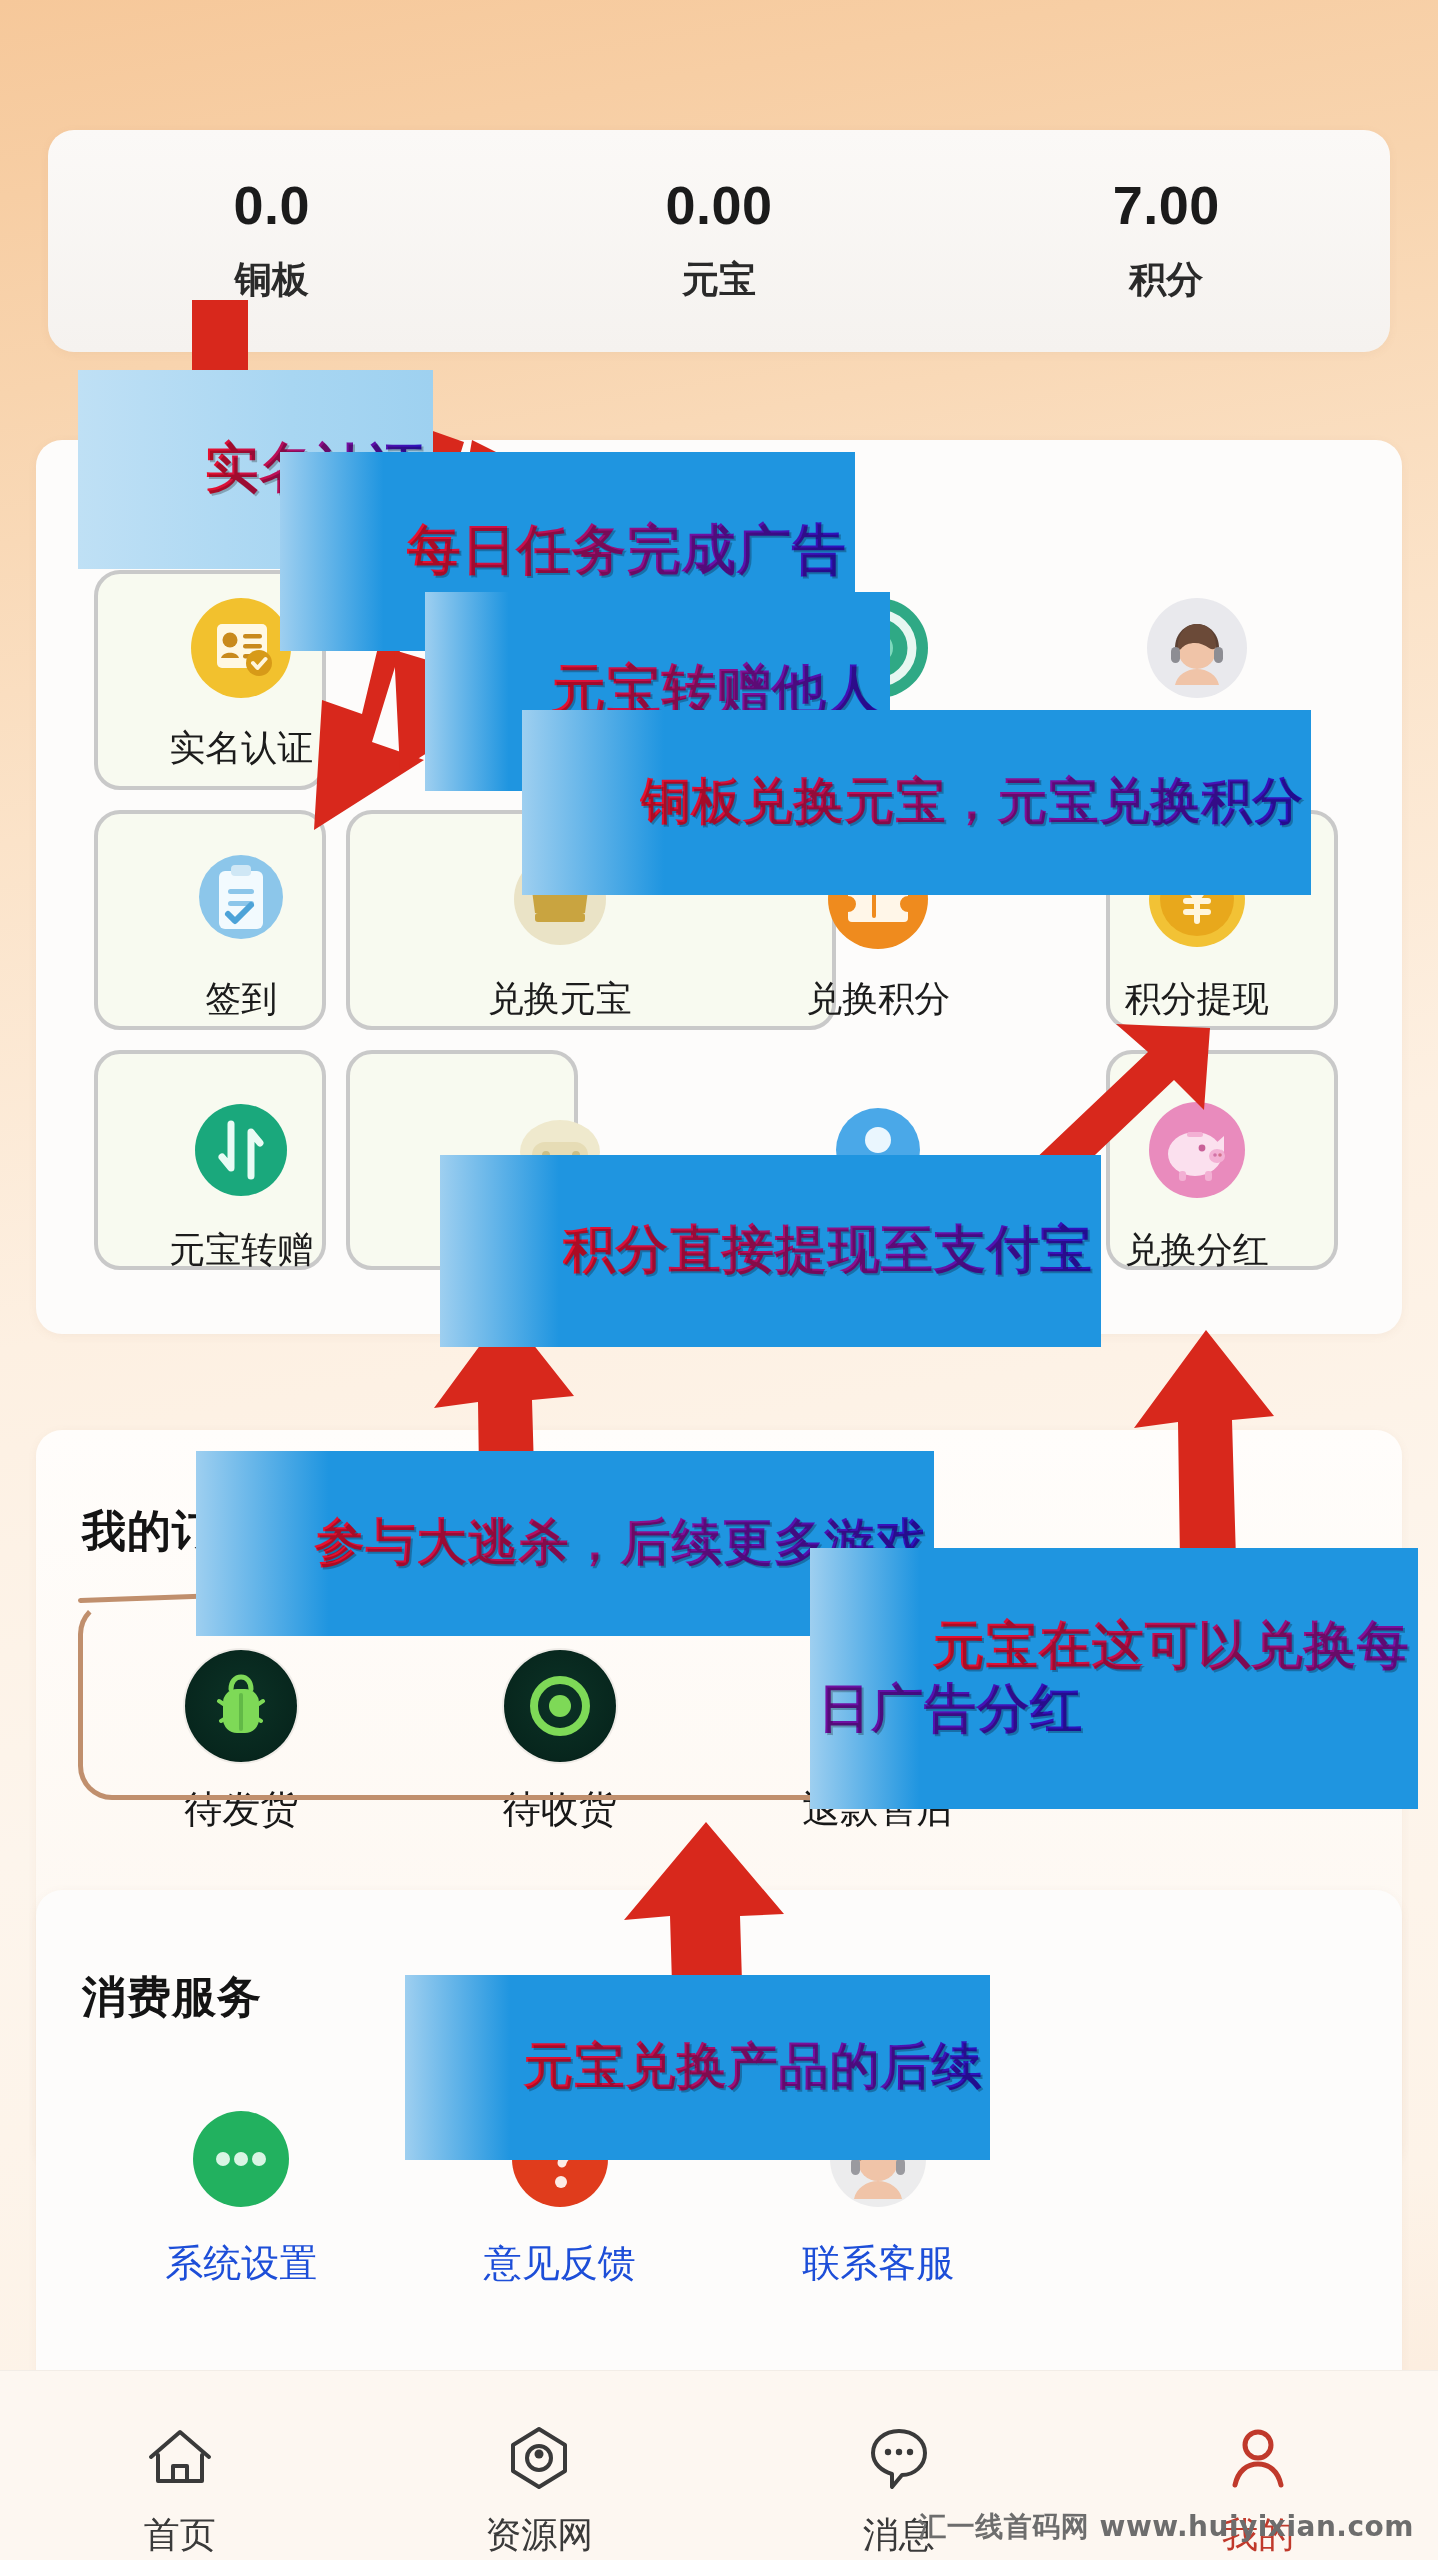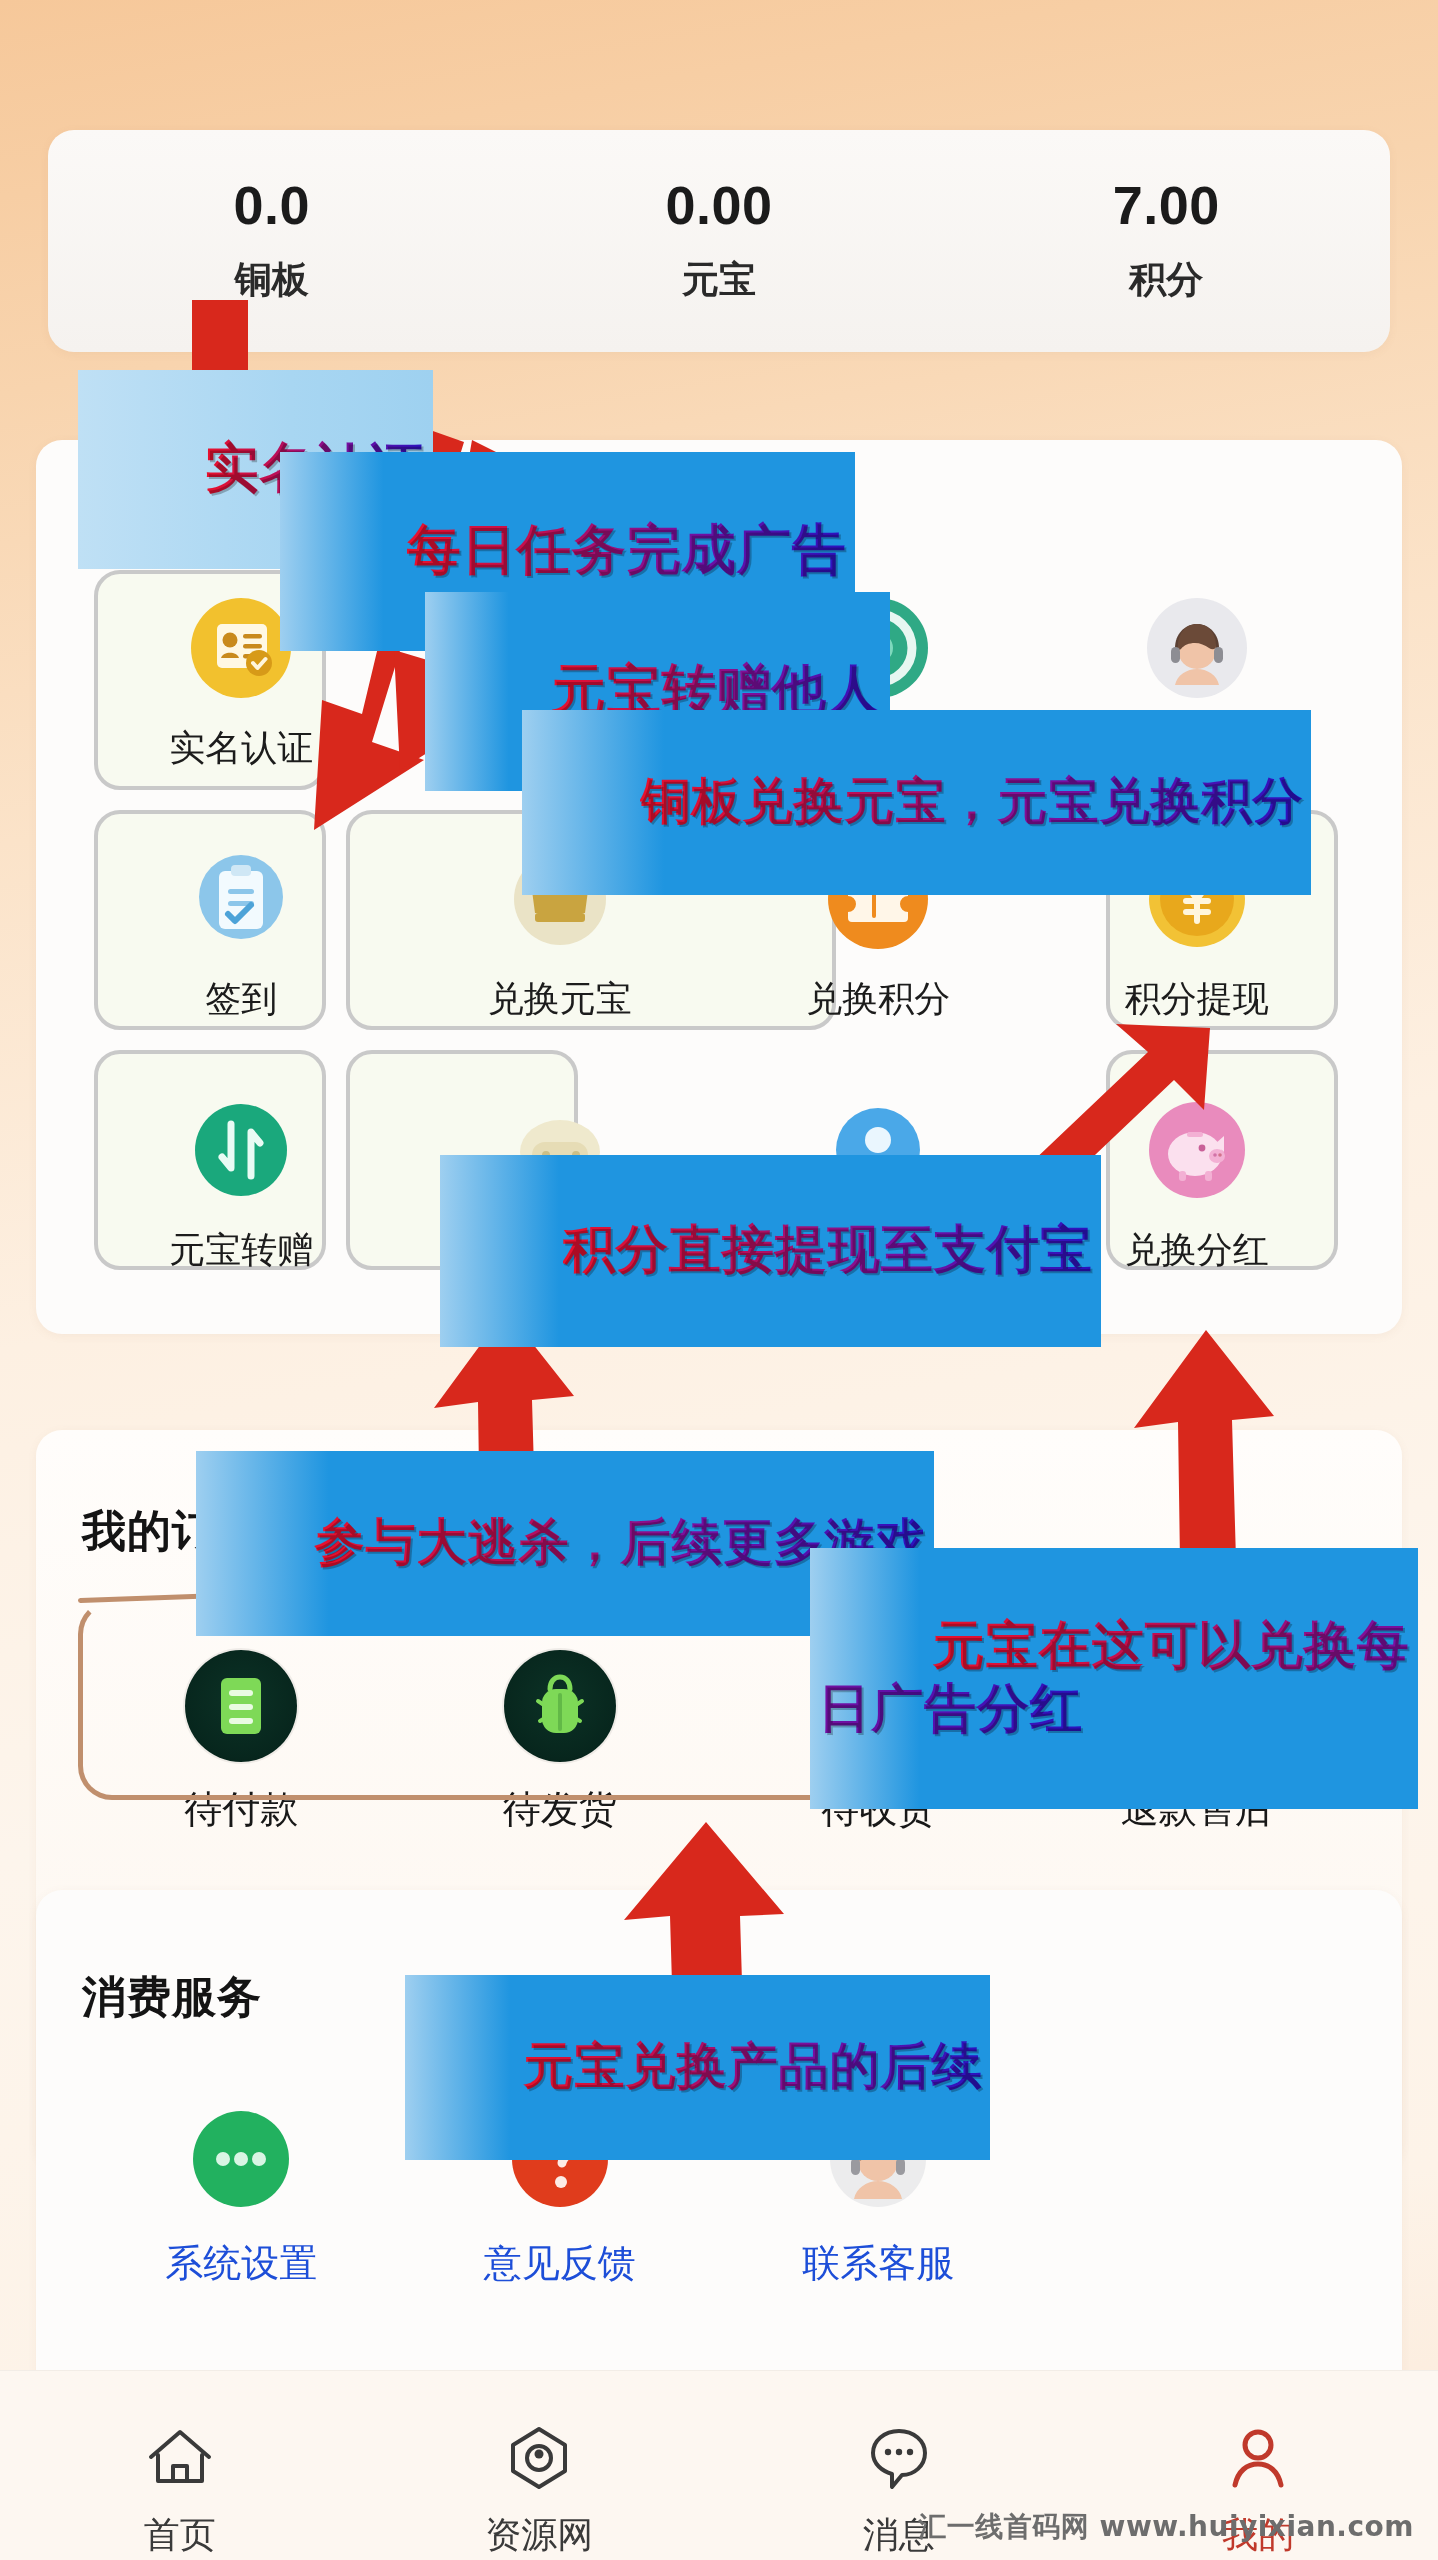--- a/index.html
+++ b/index.html
@@ -312,31 +312,20 @@
         </span>
         <span class="cell-lbl">兑换分红</span>
       </div>
     </div>
   </div>
 
   <div class="card" id="orders-card">
     <div class="section-title" style="left:46px; top:72px;">我的订单</div>
 
     <div class="grid" style="left:46px; top:220px; width:1274px;">
-      <div class="cell">
-        <span class="order-ic">
-          <svg width="60" height="64" viewBox="0 0 60 64">
-            <rect x="10" y="4" width="40" height="56" rx="6" fill="#7ed957"></rect>
-            <rect x="18" y="16" width="24" height="6" rx="3" fill="#e9fbe2"></rect>
-            <rect x="18" y="30" width="24" height="6" rx="3" fill="#e9fbe2"></rect>
-            <rect x="18" y="44" width="24" height="6" rx="3" fill="#e9fbe2"></rect>
-          </svg>
-        </span>
-        <span class="order-lbl">待付款</span>
-      </div>
 
       <div class="cell">
         <span class="order-ic">
           <svg width="64" height="66" viewBox="0 0 64 66">
             <path d="M22 16c0-7 4-12 10-12s10 5 10 12" stroke="#7ed957" stroke-width="5" fill="none" stroke-linecap="round"></path>
             <rect x="14" y="16" width="36" height="44" rx="14" fill="#7ed957"></rect>
             <rect x="30" y="20" width="4" height="38" rx="2" fill="#2f7d2a" opacity=".35"></rect>
             <path d="M10 28l6 4M54 28l-6 4M12 48l5-3M52 48l-5-3" stroke="#7ed957" stroke-width="4" stroke-linecap="round"></path>
           </svg>
         </span>

